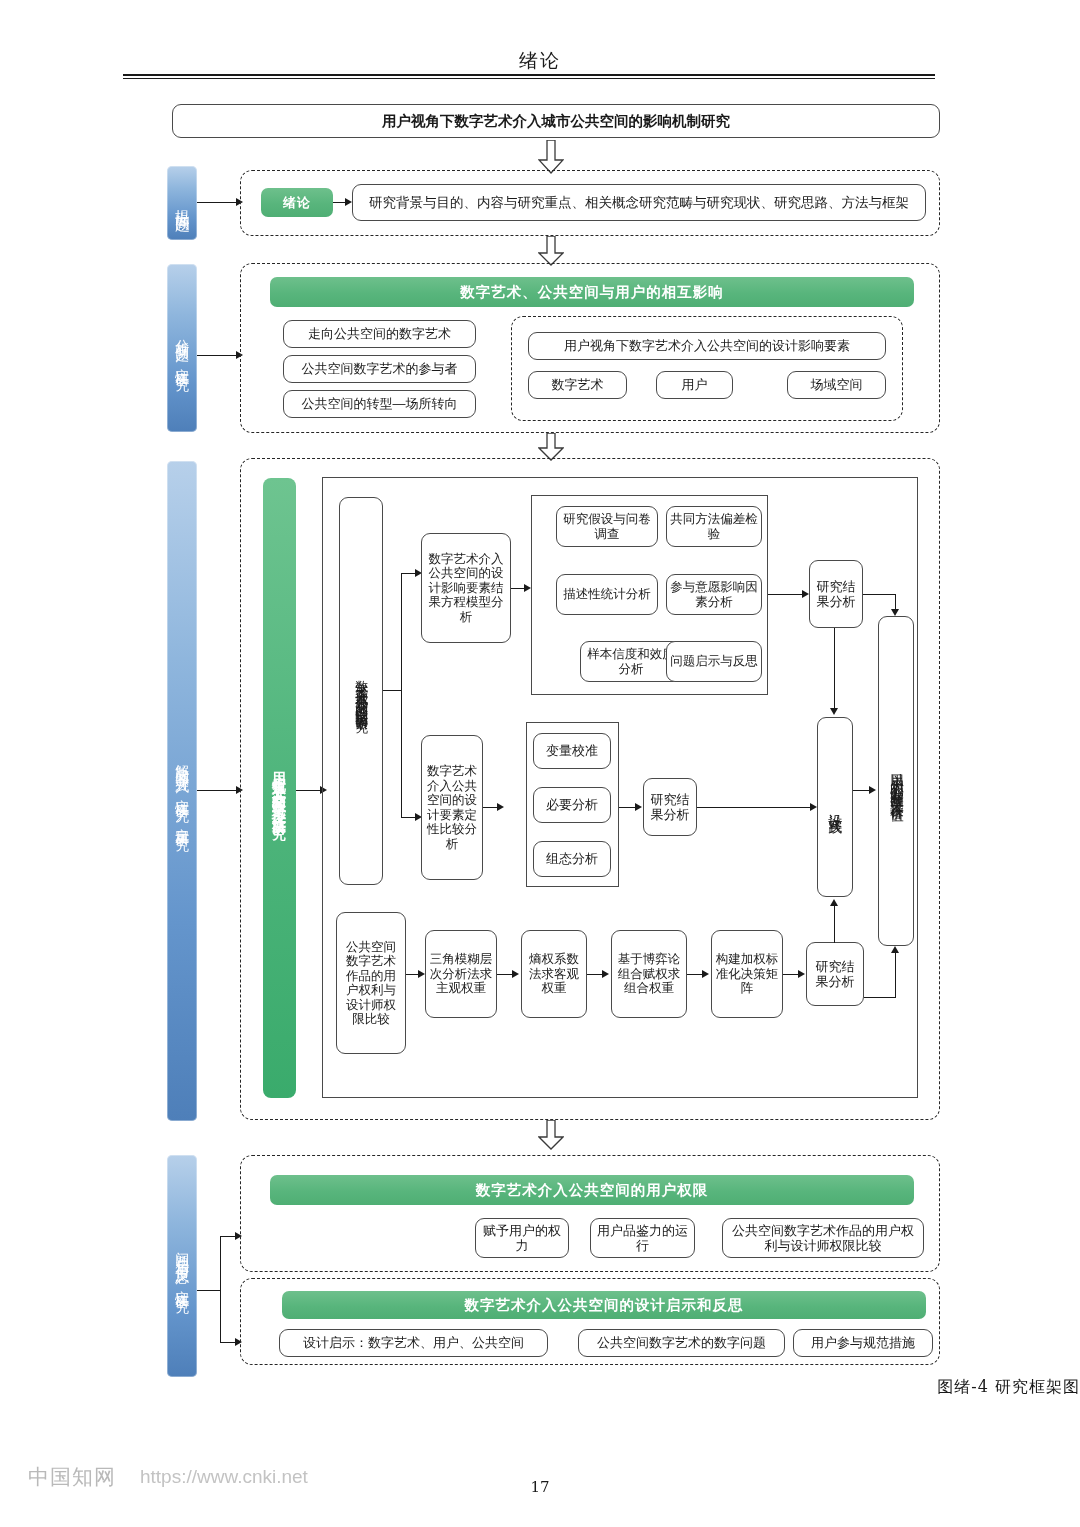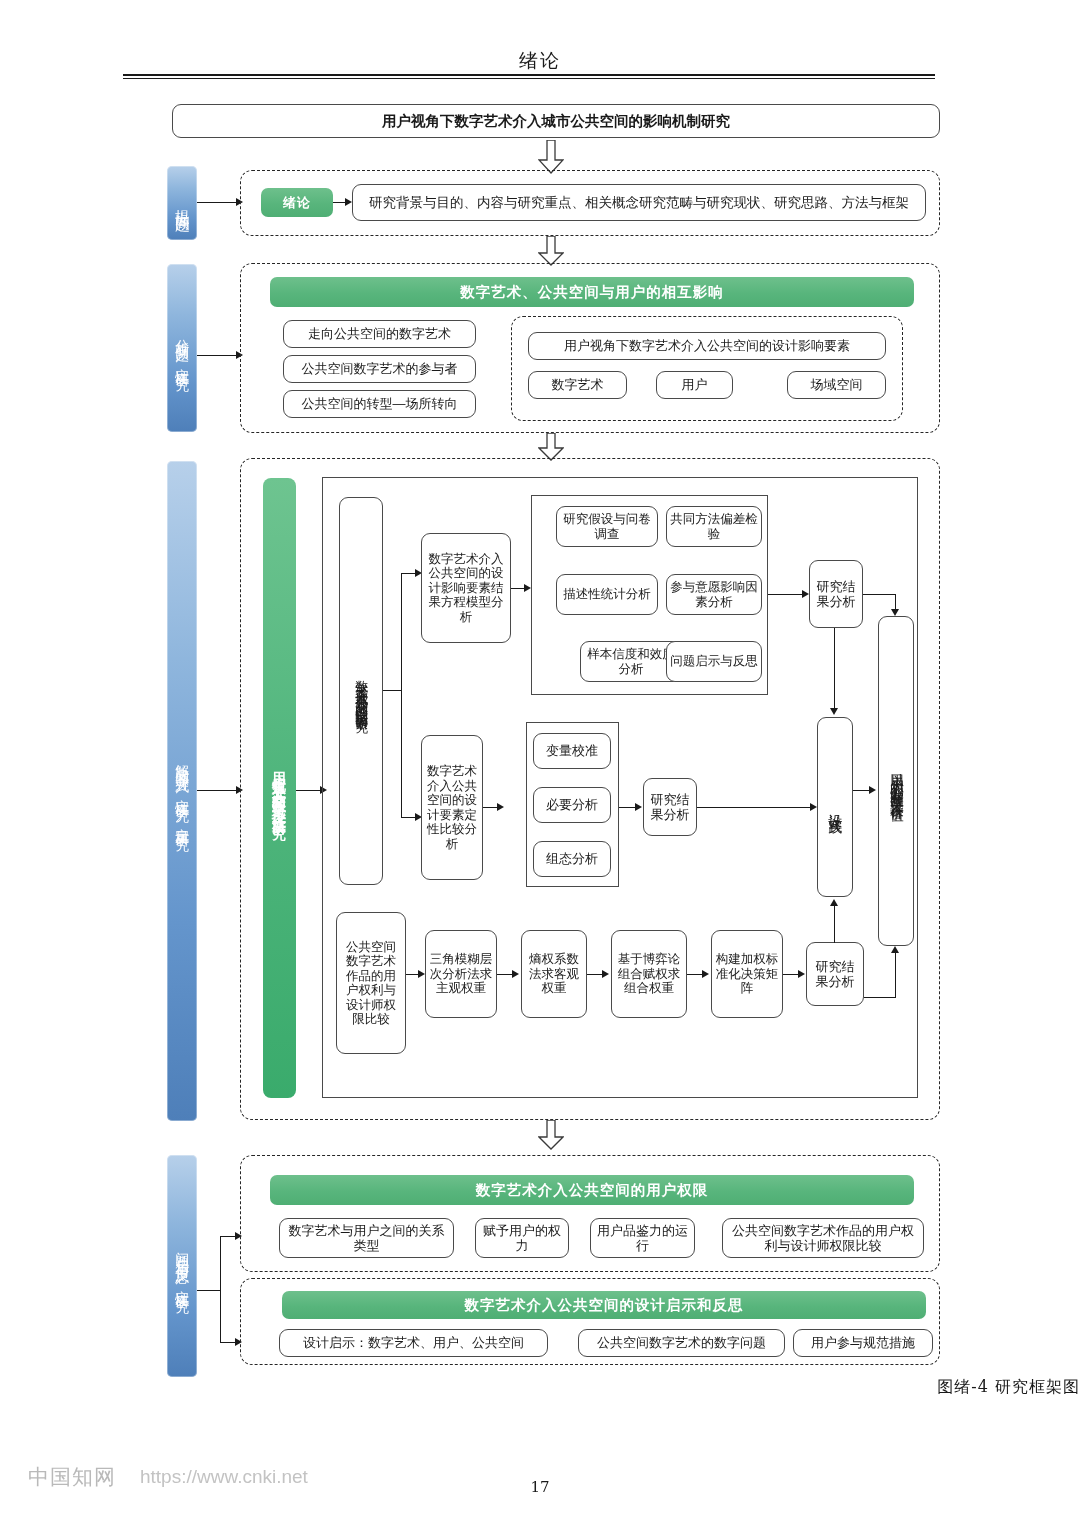--- a/index.html
+++ b/index.html
@@ -326,23 +326,20 @@
   <div class="ln lnv" style="left:220px; top:1236px; height:107px;"></div>
   <div class="ln lnh" style="left:220px; top:1236px; width:17px;"></div>
   <div class="arrowR" style="left:235px; top:1232px;"></div>
   <div class="ln lnh" style="left:220px; top:1342px; width:17px;"></div>
   <div class="arrowR" style="left:235px; top:1338px;"></div>
 
   <div class="dashed" style="left:240px; top:1155px; width:700px; height:117px;"></div>
   <div class="greenbar" style="left:270px; top:1175px; width:644px; height:30px;">
     <span>数字艺术介入公共空间的用户权限</span>
   </div>
-  <div class="box" style="left:279px; top:1218px; width:175px; height:40px; font-size:13px;">
-    <span>数字艺术与用户之间的关系类型</span>
-    </div>
   <div class="box" style="left:475px; top:1218px; width:94px; height:40px; font-size:13px;">
     <span>赋予用户的权力</span>
     </div>
   <div class="box" style="left:590px; top:1218px; width:105px; height:40px; font-size:13px;">
     <span>用户品鉴力的运行</span>
     </div>
   <div class="box" style="left:722px; top:1218px; width:202px; height:40px; font-size:13px;">
     <span>公共空间数字艺术作品的用户权利与设计师权限比较</span>
     </div>
 

